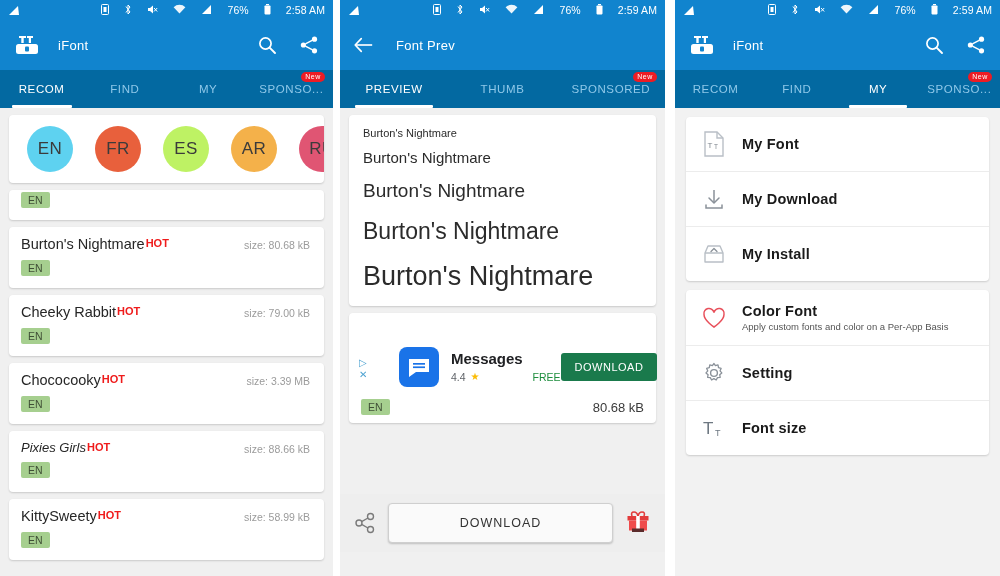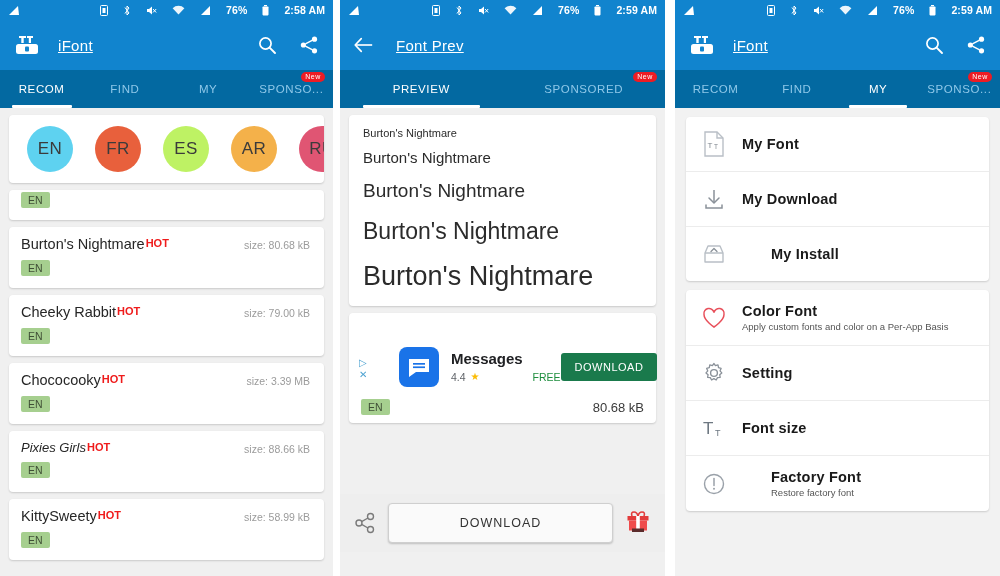--- a/index.html
+++ b/index.html
@@ -19,30 +19,30 @@
   .gap2{width:10px;height:576px;background:#ffffff;}
   .panel-3{width:325px;}
 
   
   .statusbar{
     height:20px;background:#1184ce;color:#ffffff;
     display:flex;align-items:center;justify-content:space-between;
     padding:0 8px;box-sizing:border-box;font-size:10px;
   }
   .sb-left{display:flex;align-items:center;gap:3px;}
-  .sb-right{display:flex;align-items:flex-end;gap:15px;font-size:10.5px;letter-spacing:.1px;font-weight:bold;}
+  .sb-right{display:flex;align-items:flex-start;gap:15px;font-size:10.5px;letter-spacing:.1px;}
   .sb-txt{font-size:10.5px;}
 
   
   .appbar{
     height:50px;background:#1184ce;
     display:flex;align-items:center;padding:0 14px;box-sizing:border-box;
   }
   .logo{width:26px;height:22px;flex:0 0 auto;margin-right:18px;}
-  .apptitle{color:#fff;font-size:15px;letter-spacing:.3px;text-decoration:underline;}
+  .apptitle{color:#fff;font-size:13px;letter-spacing:.3px;}
   .back-arrow{color:#fff;font-size:21px;line-height:1;margin-right:22px;width:20px;}
   .bar-spacer{flex:1;}
   .bar-icon{margin-left:22px;width:20px;height:20px;}
 
   
   .tabbar{
     height:38px;background:#0369a1;display:flex;position:relative;
   }
   .tab{
     flex:1;display:flex;align-items:center;justify-content:center;
@@ -141,21 +141,21 @@
   }
 
   
   .menu-card{
     background:#fff;border-radius:4px;margin:9px 11px;
     box-shadow:0 1px 2px rgba(0,0,0,.16);overflow:hidden;
   }
   .menu-item{
     display:flex;align-items:center;padding:13px 14px;border-bottom:1px solid #ececec;
   }
-  .menu-item:last-child{border-bottom:none;gap:29px;}
+  .menu-item:last-child{border-bottom:none;}
   .mi-icon{width:28px;height:28px;flex:0 0 auto;margin-right:14px;
            display:flex;align-items:center;justify-content:center;}
   .mi-text{display:flex;flex-direction:column;}
   .mi-title{font-size:14.5px;color:#1a1a1a;font-weight:bold;letter-spacing:.2px;}
   .mi-sub{font-size:9.5px;color:#555;margin-top:2px;}
   .panel-3 .content{background:#f2f2f2;}
 </style>
 </head>
 <body>
 
@@ -356,20 +356,24 @@
       </svg>
       <span class="apptitle">Font Prev</span>
     </div>
 
     <div class="tabbar">
       <div class="tab active">
         <span>PREVIEW</span>
         <span class="ind"></span>
       </div>
       <div class="tab">
+        <span>THUMB</span>
+
+      </div>
+      <div class="tab">
         <span>SPONSORED</span>
         <span class="badge-new">New</span>
 
       </div>
     </div>
 
     <div class="content">
       <div class="preview-card">
         <div class="pv-line pv1">Burton's Nightmare</div>
         <div class="pv-line pv2">Burton's Nightmare</div>
@@ -576,31 +580,18 @@
           <span class="mi-icon">
             <svg width="24" height="24" viewBox="0 0 24 24">
               <text x="1" y="18" font-size="17" fill="#6d7781" font-family="Liberation Sans,sans-serif">T</text>
               <text x="13" y="20" font-size="9" fill="#6d7781" font-family="Liberation Sans,sans-serif">T</text>
             </svg>
           </span>
           <span class="mi-text">
             <span class="mi-title">Font size</span>
           </span>
         </div>
-        <div class="menu-item">
-          <span class="mi-icon">
-            <svg width="24" height="24" viewBox="0 0 24 24">
-              <circle cx="12" cy="12" r="9.5" fill="none" stroke="#9aa1a9" stroke-width="1.4"></circle>
-              <line x1="12" y1="6.5" x2="12" y2="13.5" stroke="#9aa1a9" stroke-width="1.5" stroke-linecap="round"></line>
-              <circle cx="12" cy="16.7" r="1" fill="#9aa1a9"></circle>
-            </svg>
-          </span>
-          <span class="mi-text">
-            <span class="mi-title">Factory Font</span>
-            <span class="mi-sub">Restore factory font</span>
-          </span>
-        </div>
       </div>
 
     </div>
   </div>
 
 </div>
 
 </body></html>

